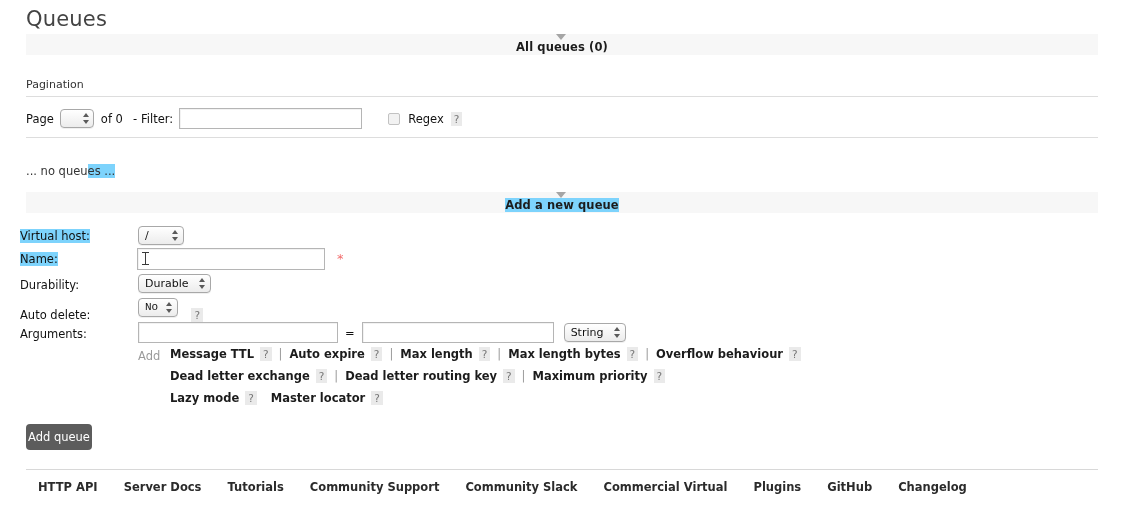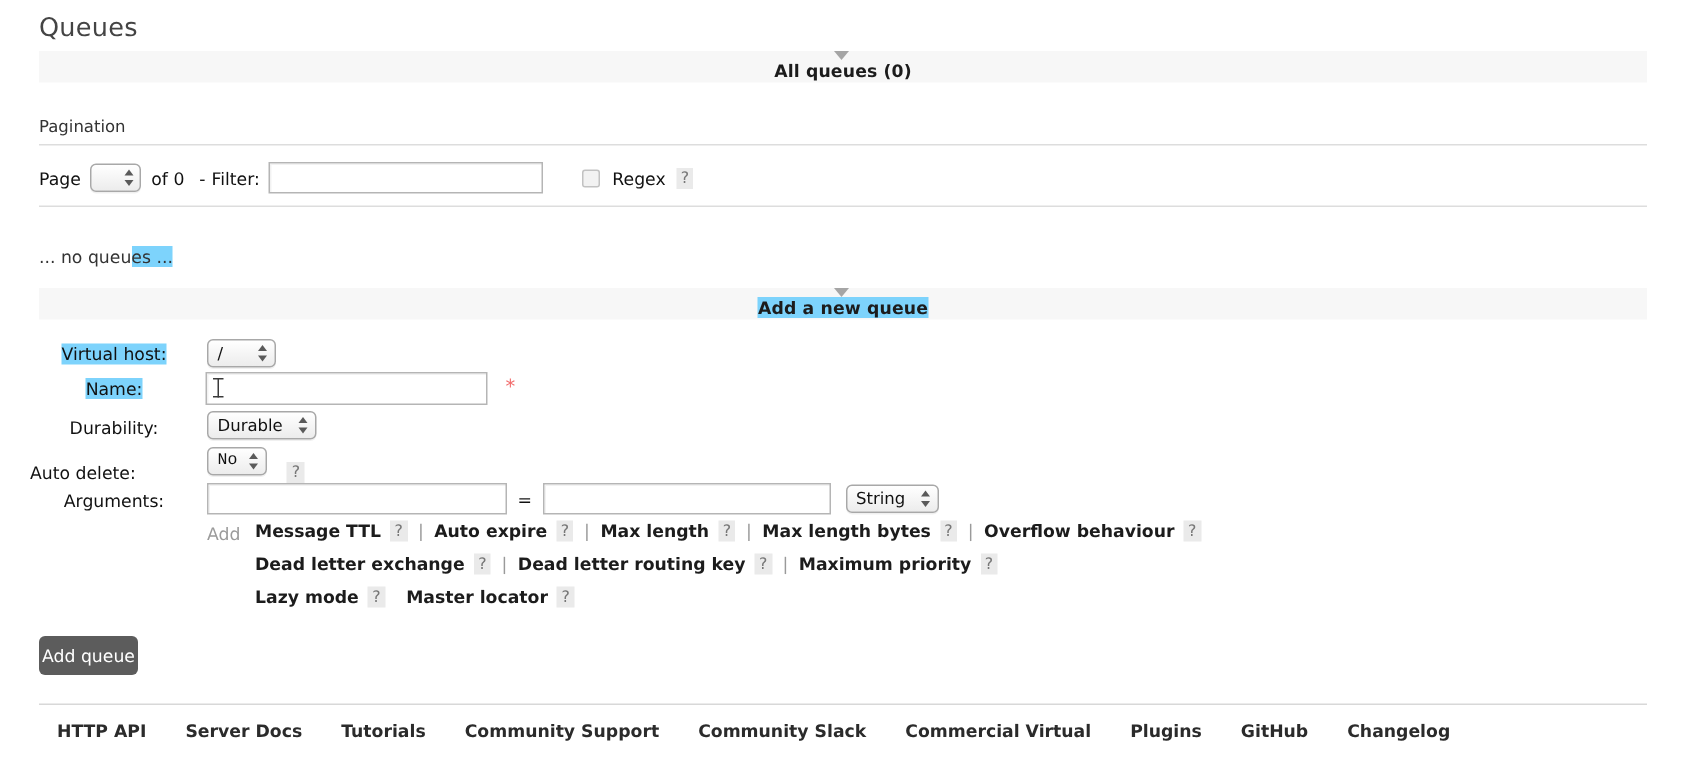--- a/index.html
+++ b/index.html
@@ -9,21 +9,21 @@
     background: #ffffff;
     font-family: "DejaVu Sans", "Liberation Sans", sans-serif;
     color: #111111;
     overflow: hidden;
   }
   .page { position: relative; width: 1124px; height: 522px; }
 
   
   .page-title {
     position: absolute; left: 26px; top: 4px;
-    font-size: 17px; font-weight: 400; letter-spacing: .2px;
+    font-size: 21px; font-weight: 400; letter-spacing: .2px;
     color: #444444; line-height: 30px;
     font-family: "DejaVu Sans", "Liberation Sans", sans-serif;
   }
 
   
   .section-band {
     position: absolute; left: 26px;
     height: 21px; background: #f7f7f7;
     display: flex; align-items: center; flex-direction: column;
   }
@@ -97,21 +97,21 @@
   .req-star { color: #f26d6d; font-size: 13px; line-height: 10px; }
 
   
   .no-queues {
     position: absolute; left: 26px;
     font-size: 11.5px; color: #333333;
   }
 
   
   .form-label {
-    position: absolute; text-align: center;
+    position: absolute; text-align: left;
     font-size: 11.5px; color: #111111; white-space: nowrap;
   }
 
   
   .arg-rows { position: absolute; left: 170px; }
   .arg-line {
     display: flex; align-items: center; height: 17px;
     margin-bottom: 5px;
   }
   .arg-item {

